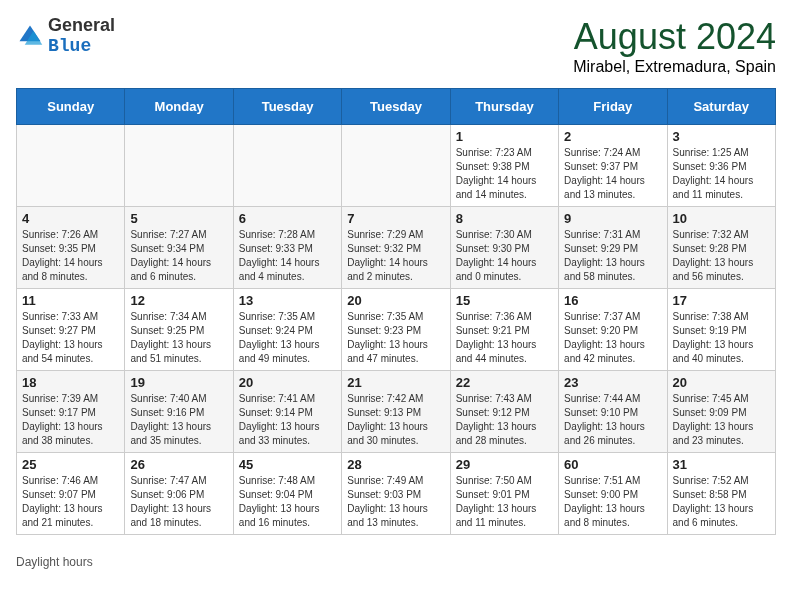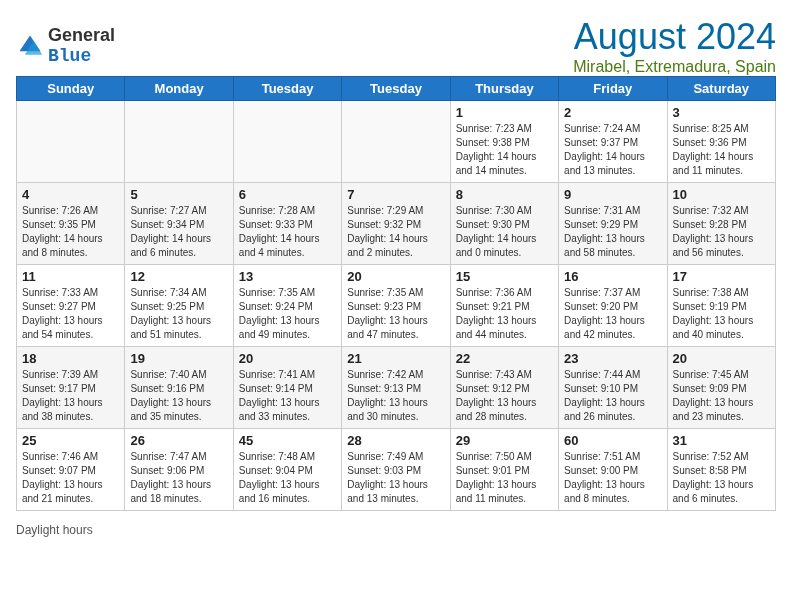--- a/index.html
+++ b/index.html
@@ -6,22 +6,22 @@
     body {
       font-family: Arial, sans-serif;
       background: #fff;
       width: 792px;
       min-height: 612px;
       padding: 16px;
     }
     .header {
       display: flex;
       justify-content: space-between;
-      align-items: center;
-      margin-bottom: 0;
+      align-items: flex-start;
+      margin-bottom: 12px;
     }
     .logo {
       display: flex;
       align-items: center;
       gap: 4px;
     }
     .logo-text {
       font-size: 18px;
       font-weight: bold;
       line-height: 1.1;
@@ -31,36 +31,36 @@
     .logo-icon {
       width: 28px;
       height: 28px;
     }
     .title-block {
       text-align: right;
     }
     .month-year {
       font-size: 36px;
       font-weight: normal;
-      color: #0369a1;
+      color: #14532d;
     }
     .location {
       font-size: 16px;
-      color: #4d7c0f;
+      color: #000000;
     }
     .calendar {
       width: 100%;
       border-collapse: collapse;
       border: 1px solid #ccc;
     }
     .calendar th {
       background-color: #2176c7;
       color: #fff;
       text-align: center;
-      padding: 4px 4px;
+      padding: 10px 4px;
       font-size: 13px;
       font-weight: bold;
       border: 1px solid #1a5fa0;
     }
     .calendar td {
       border: 1px solid #ccc;
       vertical-align: top;
       padding: 4px 5px;
       width: calc(100% / 7);
       min-height: 80px;
@@ -81,21 +81,21 @@
     }
     .day-info {
       font-size: 10px;
       color: #333;
       line-height: 1.4;
     }
     .empty-cell {
       background: #f9f9f9 !important;
     }
     .footer {
-      margin-top: 12px;
+      margin-top: 20px;
       font-size: 12px;
       color: #555;
     }
   </style>
 </head>
 <body>
 
 <div class="header">
   <div class="logo">
     <svg class="logo-icon" viewBox="0 0 32 32">
@@ -138,21 +138,21 @@
 Daylight: 14 hours and 14 minutes.</div>
         </td>
         <td>
           <span class="day-number">2</span>
           <div class="day-info">Sunrise: 7:24 AM
 Sunset: 9:37 PM
 Daylight: 14 hours and 13 minutes.</div>
         </td>
         <td>
           <span class="day-number">3</span>
-          <div class="day-info">Sunrise: 8:25 AM
+          <div class="day-info">Sunrise: 1:25 AM
 Sunset: 9:36 PM
 Daylight: 14 hours and 11 minutes.</div>
         </td>
       </tr>
       <tr>
         <td>
           <span class="day-number">4</span>
           <div class="day-info">Sunrise: 7:26 AM
 Sunset: 9:35 PM
 Daylight: 14 hours and 8 minutes.</div>

